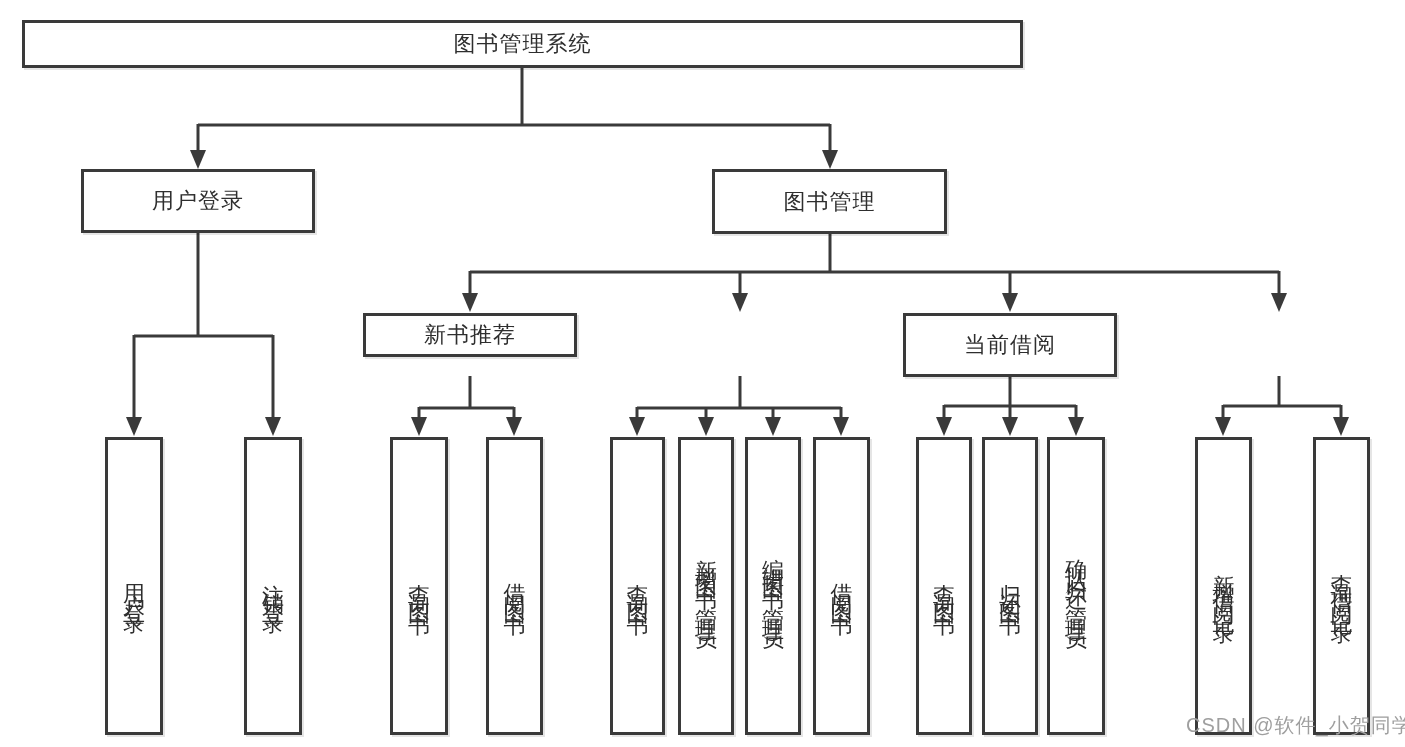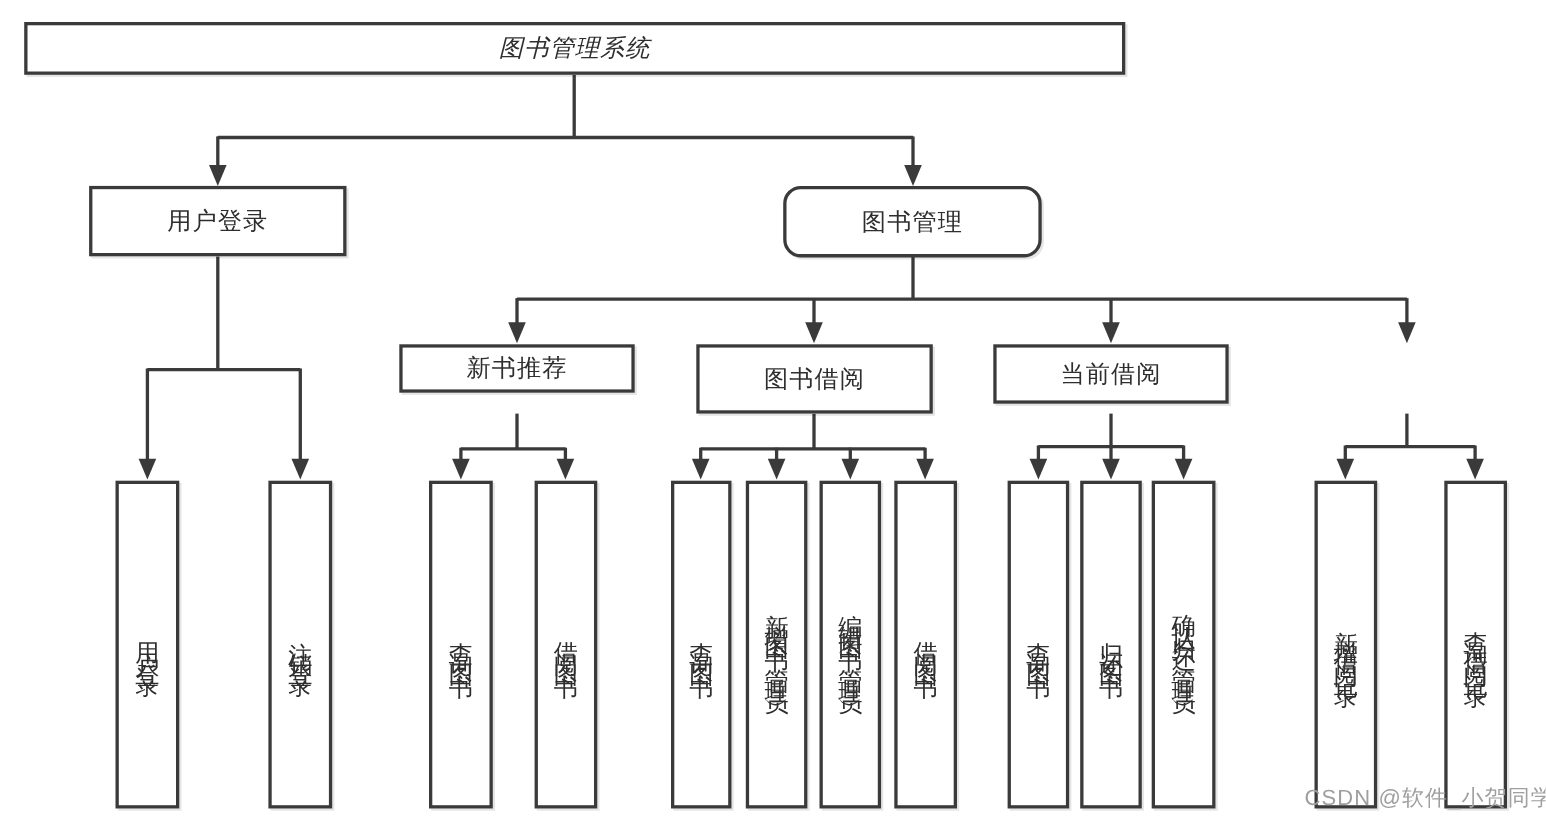--- a/index.html
+++ b/index.html
@@ -126,28 +126,27 @@
     <g>
       <line x1="1279" y1="376" x2="1279" y2="406"></line>
       <line x1="1223" y1="406" x2="1341" y2="406"></line>
       <line x1="1223" y1="405" x2="1223" y2="420"></line>
       <line x1="1341" y1="405" x2="1341" y2="420"></line>
       <polygon points="1215,417 1231,417 1223,436"></polygon>
       <polygon points="1333,417 1349,417 1341,436"></polygon>
     </g>
   </svg>
 
-  <div class="box" style="left:22px;top:20px;width:1001px;height:48px;font-style:italic;">图书管理系统</div>
+  <div class="box" style="left:22px;top:20px;width:1001px;height:48px;">图书管理系统</div>
 
   <div class="box" style="left:81px;top:169px;width:234px;height:64px;">用户登录</div>
-  <div class="box" style="left:712px;top:169px;width:235px;height:65px;border-radius:16px;">图书管理</div>
+  <div class="box" style="left:712px;top:169px;width:235px;height:65px;">图书管理</div>
 
   <div class="box" style="left:363px;top:313px;width:214px;height:44px;">新书推荐</div>
-  <div class="box" style="left:633px;top:313px;width:215px;height:63px;">图书借阅</div>
-  <div class="box" style="left:903px;top:313px;width:214px;height:54px;">当前借阅</div>
+  <div class="box" style="left:903px;top:313px;width:214px;height:64px;">当前借阅</div>
 
   <div class="box vbox" style="left:105px;top:437px;width:58px;height:298px;">
     <span>用户登录</span>
   </div>
   <div class="box vbox" style="left:244px;top:437px;width:58px;height:298px;">
     <span>注销登录</span>
   </div>
 
   <div class="box vbox" style="left:390px;top:437px;width:58px;height:298px;">
     <span>查询图书</span>

